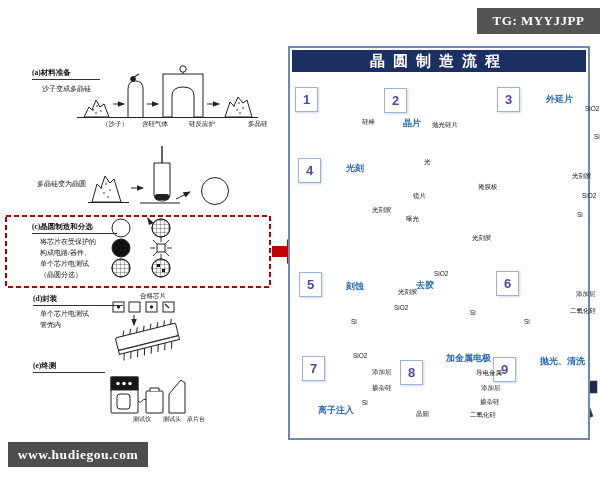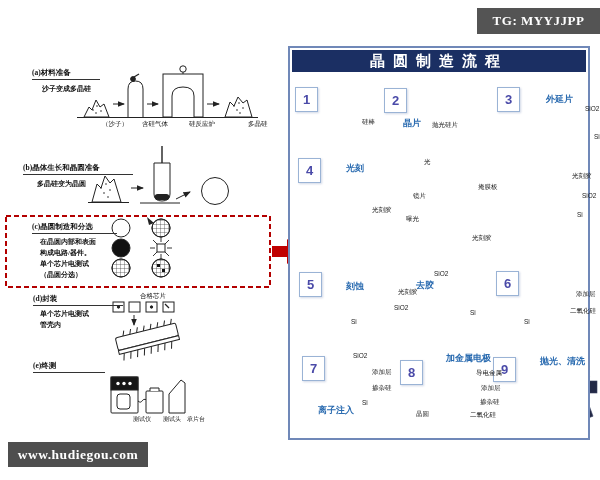--- a/index.html
+++ b/index.html
@@ -2,21 +2,21 @@
 <html><head>
 <meta charset="utf-8">
 <style>
   html,body{margin:0;padding:0;background:#ffffff;}
   #stage{position:relative;width:600px;height:480px;background:#fff;overflow:hidden;
          font-family:"Liberation Sans",sans-serif;}
   #art{position:absolute;left:0;top:0;width:600px;height:480px;}
   span{position:absolute;white-space:nowrap;margin-left:20px;}
   .lbl{font-family:"Liberation Serif",serif;font-weight:bold;font-size:7.5px;color:#111;
        border-bottom:1px solid #333;padding-bottom:1px;}
-  .sub{font-family:"Liberation Serif",serif;font-weight:bold;font-size:7px;color:#111;}
+  .sub{font-family:"Liberation Serif",serif;font-weight:normal;font-size:7px;color:#111;}
   .t{font-family:"Liberation Serif",serif;font-size:6.5px;color:#111;}
   .badge{position:absolute;background:#545454;color:#fff;font-weight:bold;
          display:flex;align-items:center;justify-content:center;letter-spacing:.5px;font-family:Liberation Serif, serif;}
   .panel{position:absolute;left:288px;top:46px;width:302px;height:394px;
          border:2px solid #7088b8;background:#fff;box-sizing:border-box;}
   .titlebar{position:absolute;left:2px;top:2px;right:2px;height:22px;background:#1b2f63;
             color:#fff;display:flex;align-items:center;justify-content:center;
             font-family:"Liberation Serif",serif;font-size:15px;font-weight:bold;letter-spacing:8px;padding-left:0;box-sizing:border-box;}
   .numbox{position:absolute;width:21px;height:23px;background:#fff;border:1px solid #9ab3d5;
           box-shadow:1px 1px 2px rgba(120,140,180,.35);color:#4a4aa8;font-weight:bold;font-size:13px;
@@ -317,25 +317,24 @@
 <div class="numbox" style="left:400px;top:360px">8</div>
 <div class="numbox" style="left:493px;top:357px">9</div>
 
 <span class="lbl" style="left:12px;top:68px;width:68px">(a)材料准备</span>
 <span class="sub" style="left:22px;top:84px">沙子变成多晶硅</span>
 <span class="t" style="left:82px;top:120px">（沙子）</span>
 <span class="t" style="left:122px;top:120px">含硅气体</span>
 <span class="t" style="left:169px;top:120px">硅反应炉</span>
 <span class="t" style="left:228px;top:120px">多晶硅</span>
 
-<span class="lbl" style="left:3px;top:163px;width:110px">(b)晶体生长和晶圆准备</span>
 <span class="sub" style="left:17px;top:179px">多晶硅变为晶圆</span>
 
 <span class="lbl" style="left:12px;top:222px;width:85px">(c)晶圆制造和分选</span>
-<span class="sub" style="left:20px;top:237px">在晶圆内部和表面</span>
+<span class="sub" style="left:20px;top:237px">将芯片在受保护的</span>
 <span class="sub" style="left:20px;top:248px">构成电路/器件。</span>
 <span class="sub" style="left:20px;top:259px">单个芯片电测试</span>
 <span class="sub" style="left:20px;top:270px">（晶圆分选）</span>
 
 <span class="lbl" style="left:13px;top:294px;width:90px">(d)封装</span>
 <span class="sub" style="left:20px;top:309px">单个芯片电测试</span>
 <span class="sub" style="left:20px;top:320px">管壳内</span>
 <span class="t" style="left:120px;top:292px">合格芯片</span>
 
 <span class="lbl" style="left:13px;top:361px;width:72px">(e)终测</span>

